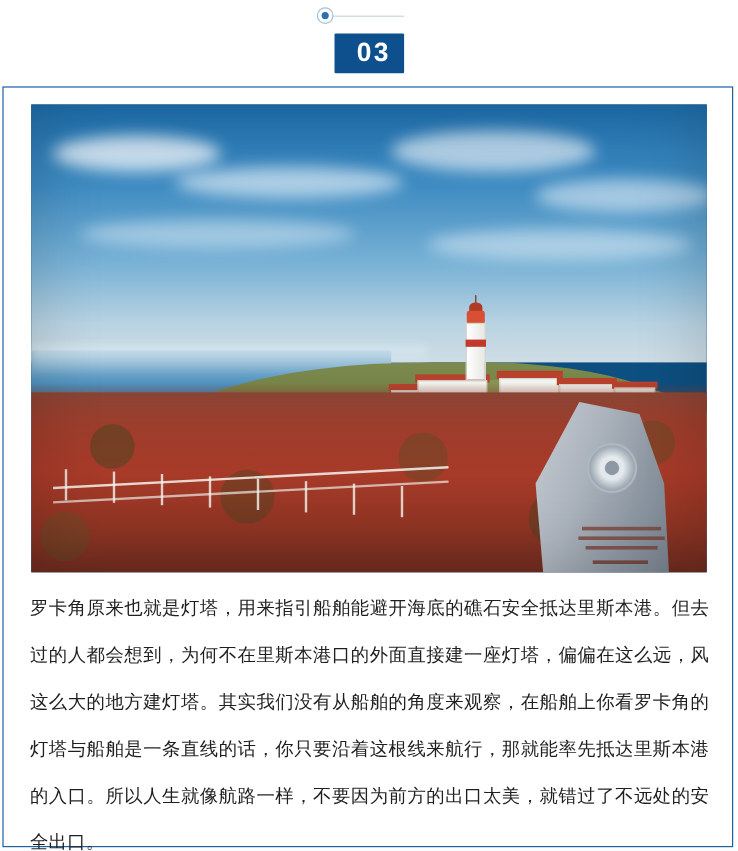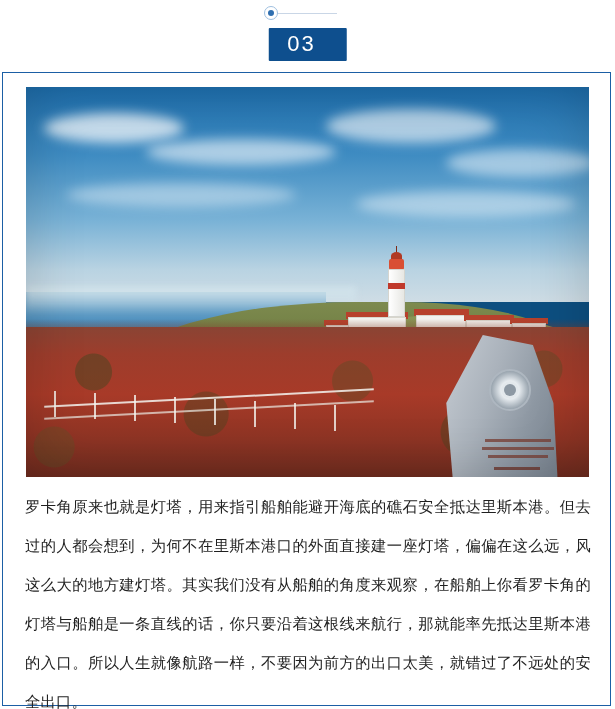--- a/index.html
+++ b/index.html
@@ -55,23 +55,23 @@
   
   .badge {
     position: absolute;
     top: 28px;
     left: 50%;
     transform: translateX(-50%);
     background: #0e4f8e;
     color: #ffffff;
     font-family: "Liberation Sans", sans-serif;
     font-size: 22px;
-    font-weight: normal;
+    font-weight: bold;
     letter-spacing: 2px;
-    padding: 5px 31px 6px 19px;
+    padding: 5px 11px 6px 19px;
     line-height: 1;
     border-radius: 1px;
   }
 
   
   .card {
     position: absolute;
     top: 72px;
     left: 2px;
     width: 609px;

